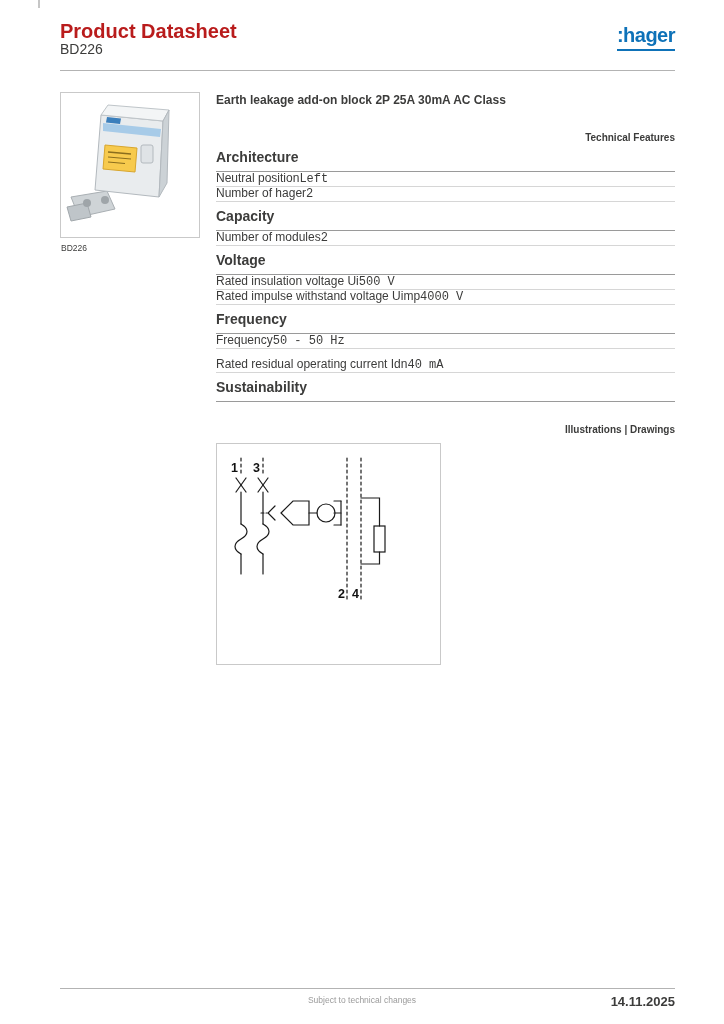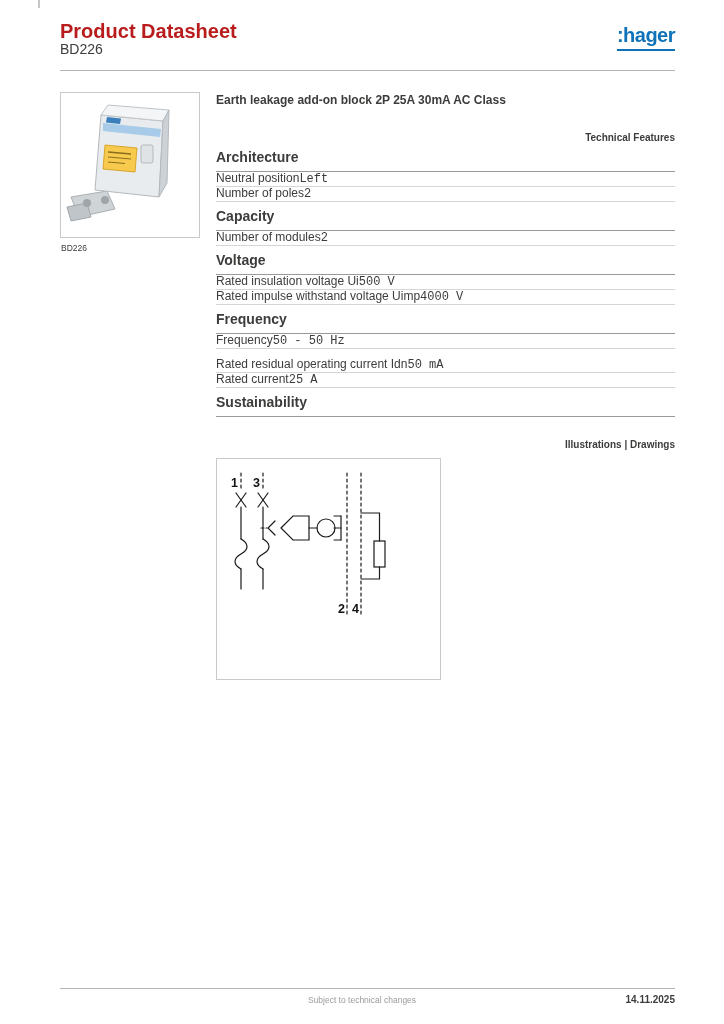--- a/index.html
+++ b/index.html
@@ -46,21 +46,21 @@
     font-size:12px; line-height:11px;
     padding:1px 0 1px; border-bottom:1px solid #d6d6d6;
   }
   .trow .val { text-align:right; white-space:nowrap;font-family:Liberation Mono, monospace; }
   .heading.illus { margin-top:22px; }
   .diagram-box { margin-top:8px; width:225px; height:222px; border:1px solid #c9c9c9; background:#fff; }
 
   
   .foot-rule { position:absolute; left:60px; right:49px; top:988px; height:1px; background:#b3b3b3; }
   .foot-note { position:absolute; left:60px; right:60px; top:995px; text-align:center; font-size:8.5px; color:#9b9b9b; }
-  .foot-date { position:absolute; right:49px; top:994px; font-size:10px; font-weight:bold; color:#3c3c3b; }
+  .foot-date { position:absolute; right:49px; top:994px; font-size:13px; font-weight:bold; color:#3c3c3b; }
 </style>
 </head>
 <body>
 
 <div>
 
   <div class="crop-mark"></div>
 
   <div class="hdr-title">Product Datasheet</div>
   <div class="hdr-sub">BD226</div>
@@ -104,21 +104,21 @@
 
     <div class="heading">Technical Features</div>
 
     <div class="section">
       <div class="section-title">Architecture</div>
       <div class="trow">
         <span class="lbl">Neutral position</span>
         <span class="val">Left</span>
       </div>
       <div class="trow">
-        <span class="lbl">Number of poles</span>
+        <span class="lbl">Number of hager</span>
         <span class="val">2</span>
       </div>
     </div>
 
     <div class="section">
       <div class="section-title">Capacity</div>
       <div class="trow">
         <span class="lbl">Number of modules</span>
         <span class="val">2</span>
       </div>
@@ -140,25 +140,21 @@
       <div class="section-title">Frequency</div>
       <div class="trow">
         <span class="lbl">Frequency</span>
         <span class="val">50 - 50 Hz</span>
       </div>
     </div>
 
     <div class="section">
       <div class="trow">
         <span class="lbl">Rated residual operating current Idn</span>
-        <span class="val">50 mA</span>
-      </div>
-      <div class="trow">
-        <span class="lbl">Rated current</span>
-        <span class="val">25 A</span>
+        <span class="val">40 mA</span>
       </div>
     </div>
 
     <div class="section">
       <div class="section-title">Sustainability</div>
     </div>
 
     <div class="heading illus">Illustrations | Drawings</div>
 
     <div class="diagram-box">

